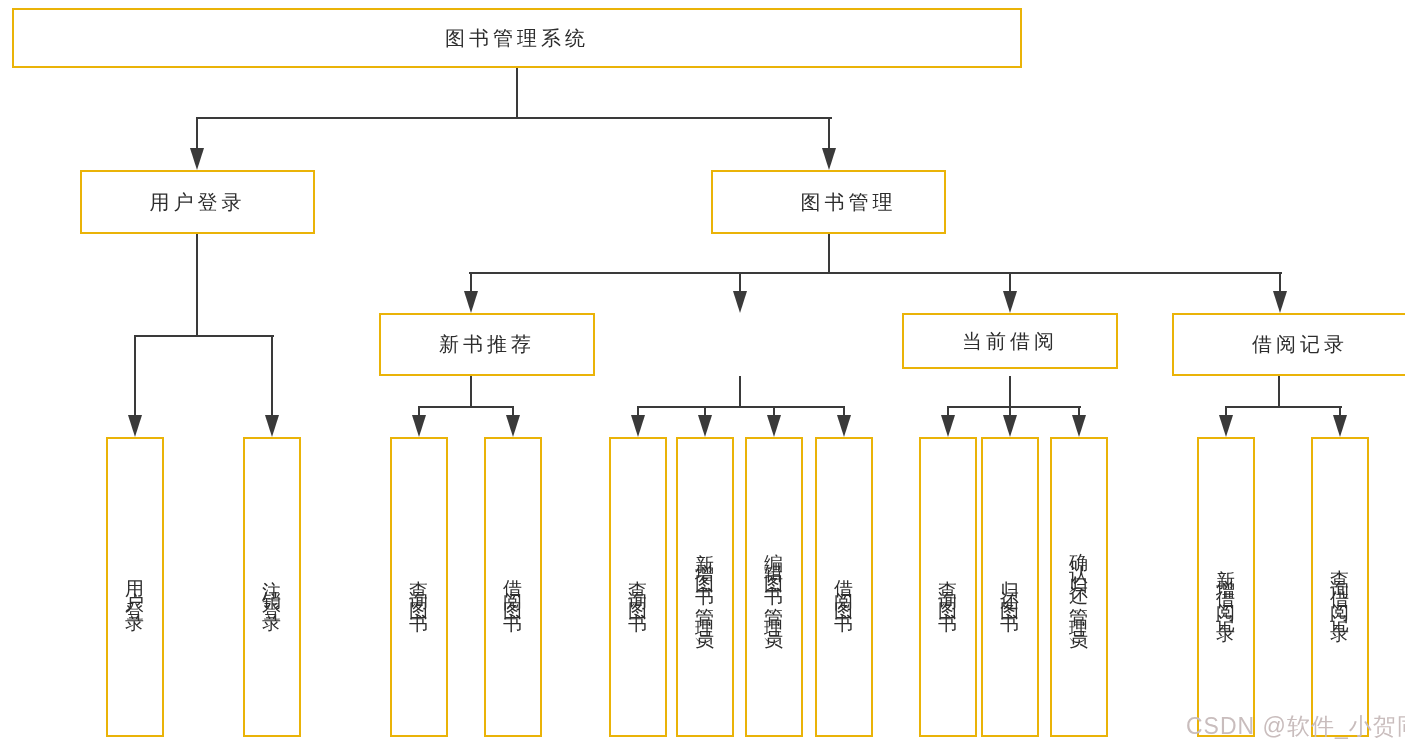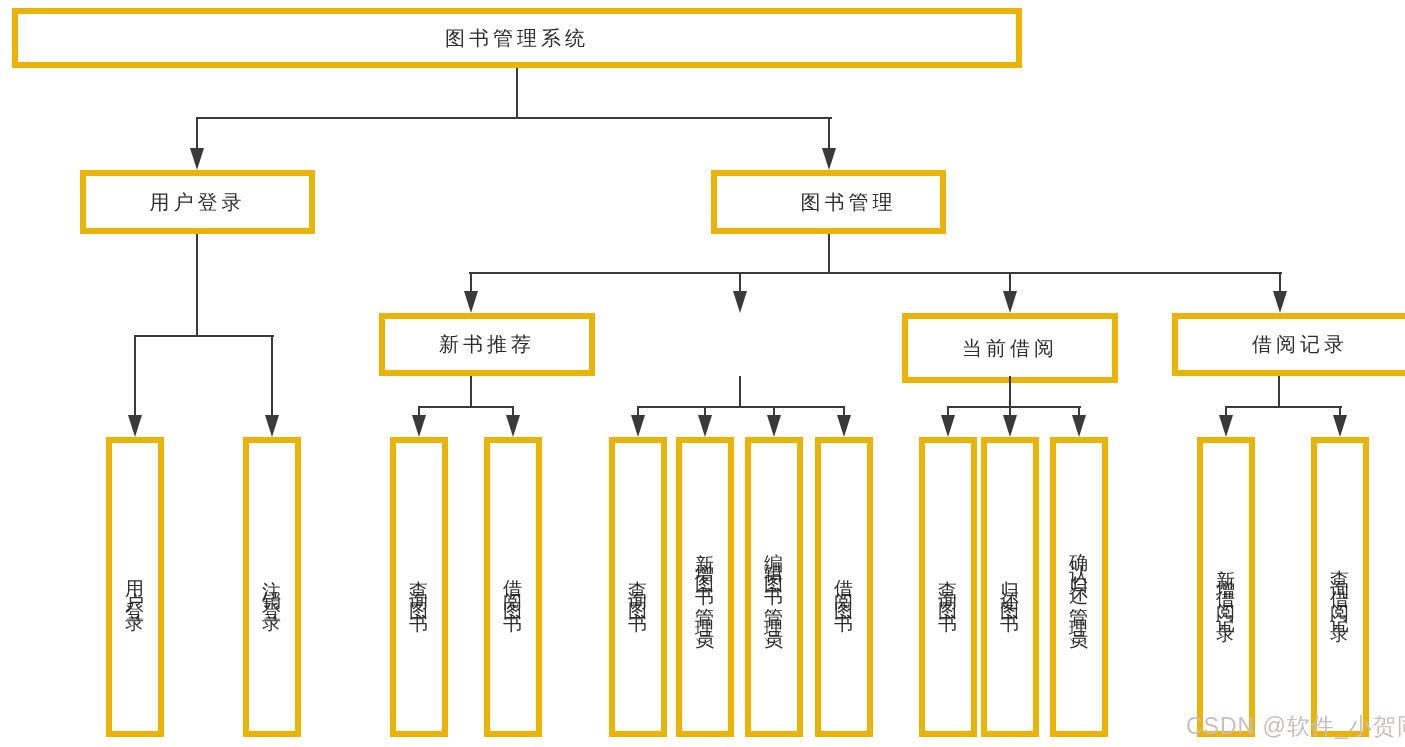--- a/index.html
+++ b/index.html
@@ -1,21 +1,21 @@
 <!DOCTYPE html>
 <html><head>
 <meta charset="utf-8">
 <style>
   html,body{margin:0;padding:0;background:#ffffff;}
   #canvas{
     position:relative;width:1405px;height:747px;background:#ffffff;overflow:hidden;
     font-family:"Liberation Sans","DejaVu Sans",sans-serif;
   }
   .box{
-    position:absolute;background:#ffffff;border:6px solid #eab308;
+    position:absolute;background:#ffffff;border:2px solid #eab308;
     display:flex;align-items:center;justify-content:center;box-sizing:border-box;
   }
   .hlabel{font-size:20px;letter-spacing:4px;color:#2d2d2d;white-space:nowrap;}
   .vlabel{
     writing-mode:vertical-rl;font-size:19px;letter-spacing:11px;color:#2d2d2d;
     line-height:1;white-space:nowrap;
   }
   .v{position:absolute;width:2px;background:#3a3a3a;}
   .h{position:absolute;height:2px;background:#3a3a3a;}
   .arr{
@@ -65,21 +65,21 @@
   <div class="v" style="left:739px;top:272px;height:20px;"></div>
   <div class="arr" style="left:733px;top:291px;"></div>
   <div class="v" style="left:1009px;top:272px;height:20px;"></div>
   <div class="arr" style="left:1003px;top:291px;"></div>
   <div class="v" style="left:1279px;top:272px;height:20px;"></div>
   <div class="arr" style="left:1273px;top:291px;"></div>
 
   <div class="box" style="left:379px;top:313px;width:216px;height:63px;">
     <span class="hlabel">新书推荐</span>
   </div>
-  <div class="box" style="left:902px;top:313px;width:216px;height:70px;">
+  <div class="box" style="left:902px;top:313px;width:216px;height:56px;">
     <span class="hlabel">当前借阅</span>
   </div>
   <div class="box" style="left:1172px;top:313px;width:256px;height:63px;">
     <span class="hlabel">借阅记录</span>
   </div>
 
   <div class="v" style="left:470px;top:376px;height:31px;"></div>
   <div class="h" style="left:418px;top:406px;width:96px;"></div>
   <div class="v" style="left:418px;top:406px;height:10px;"></div>
   <div class="arr" style="left:412px;top:415px;"></div>

